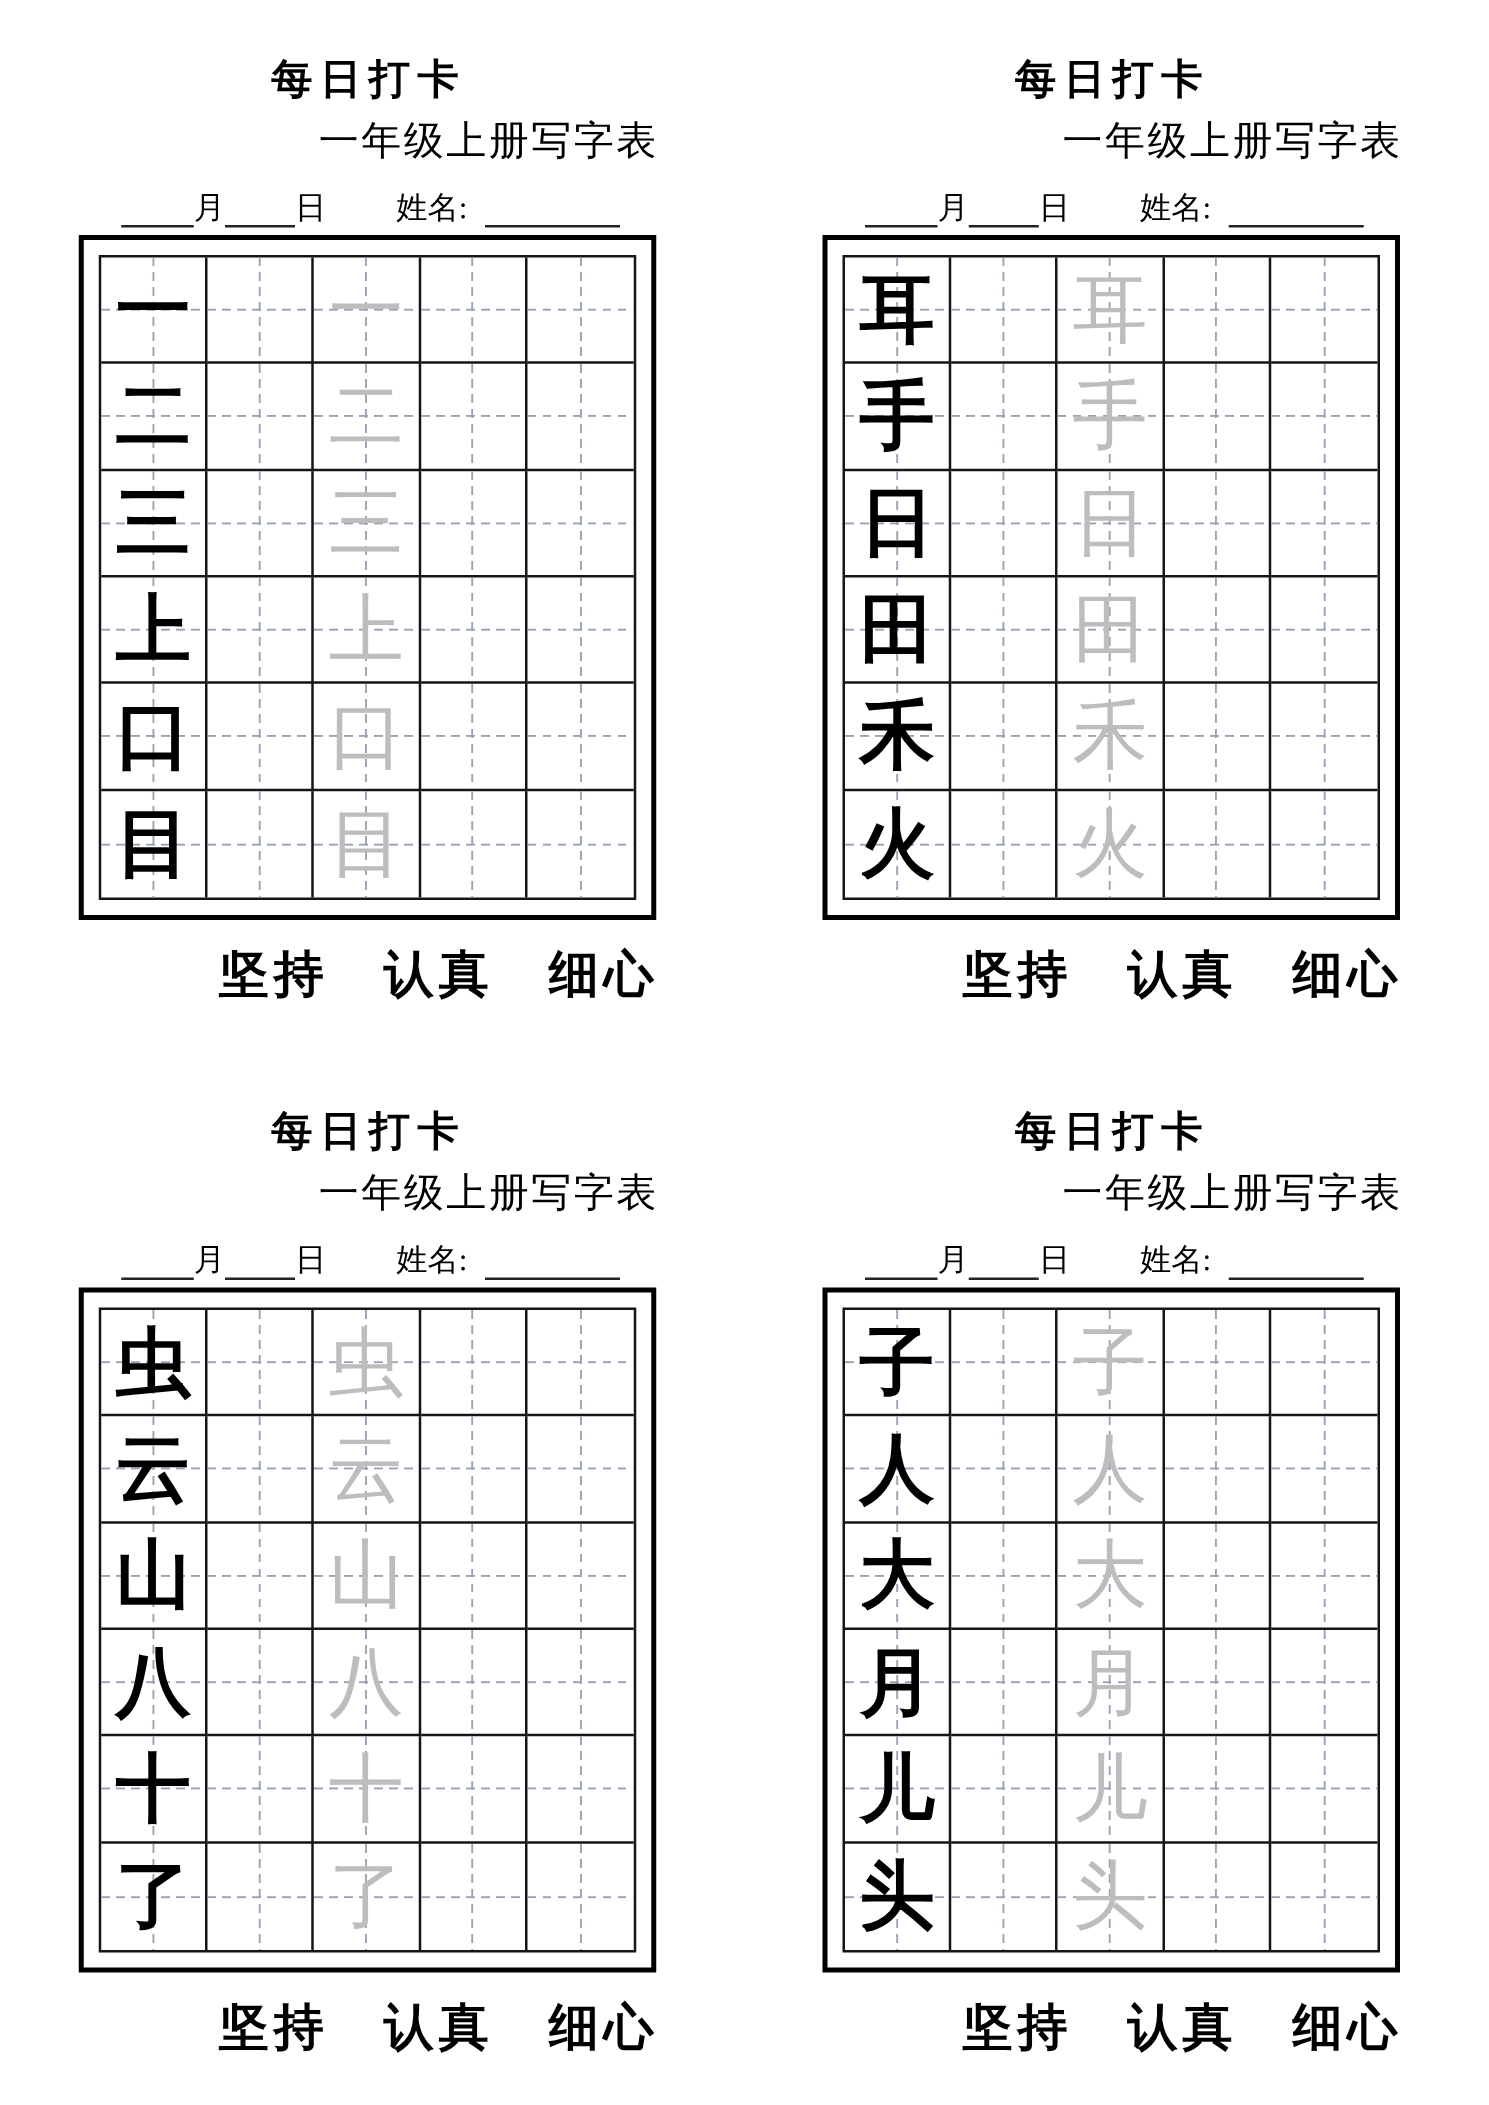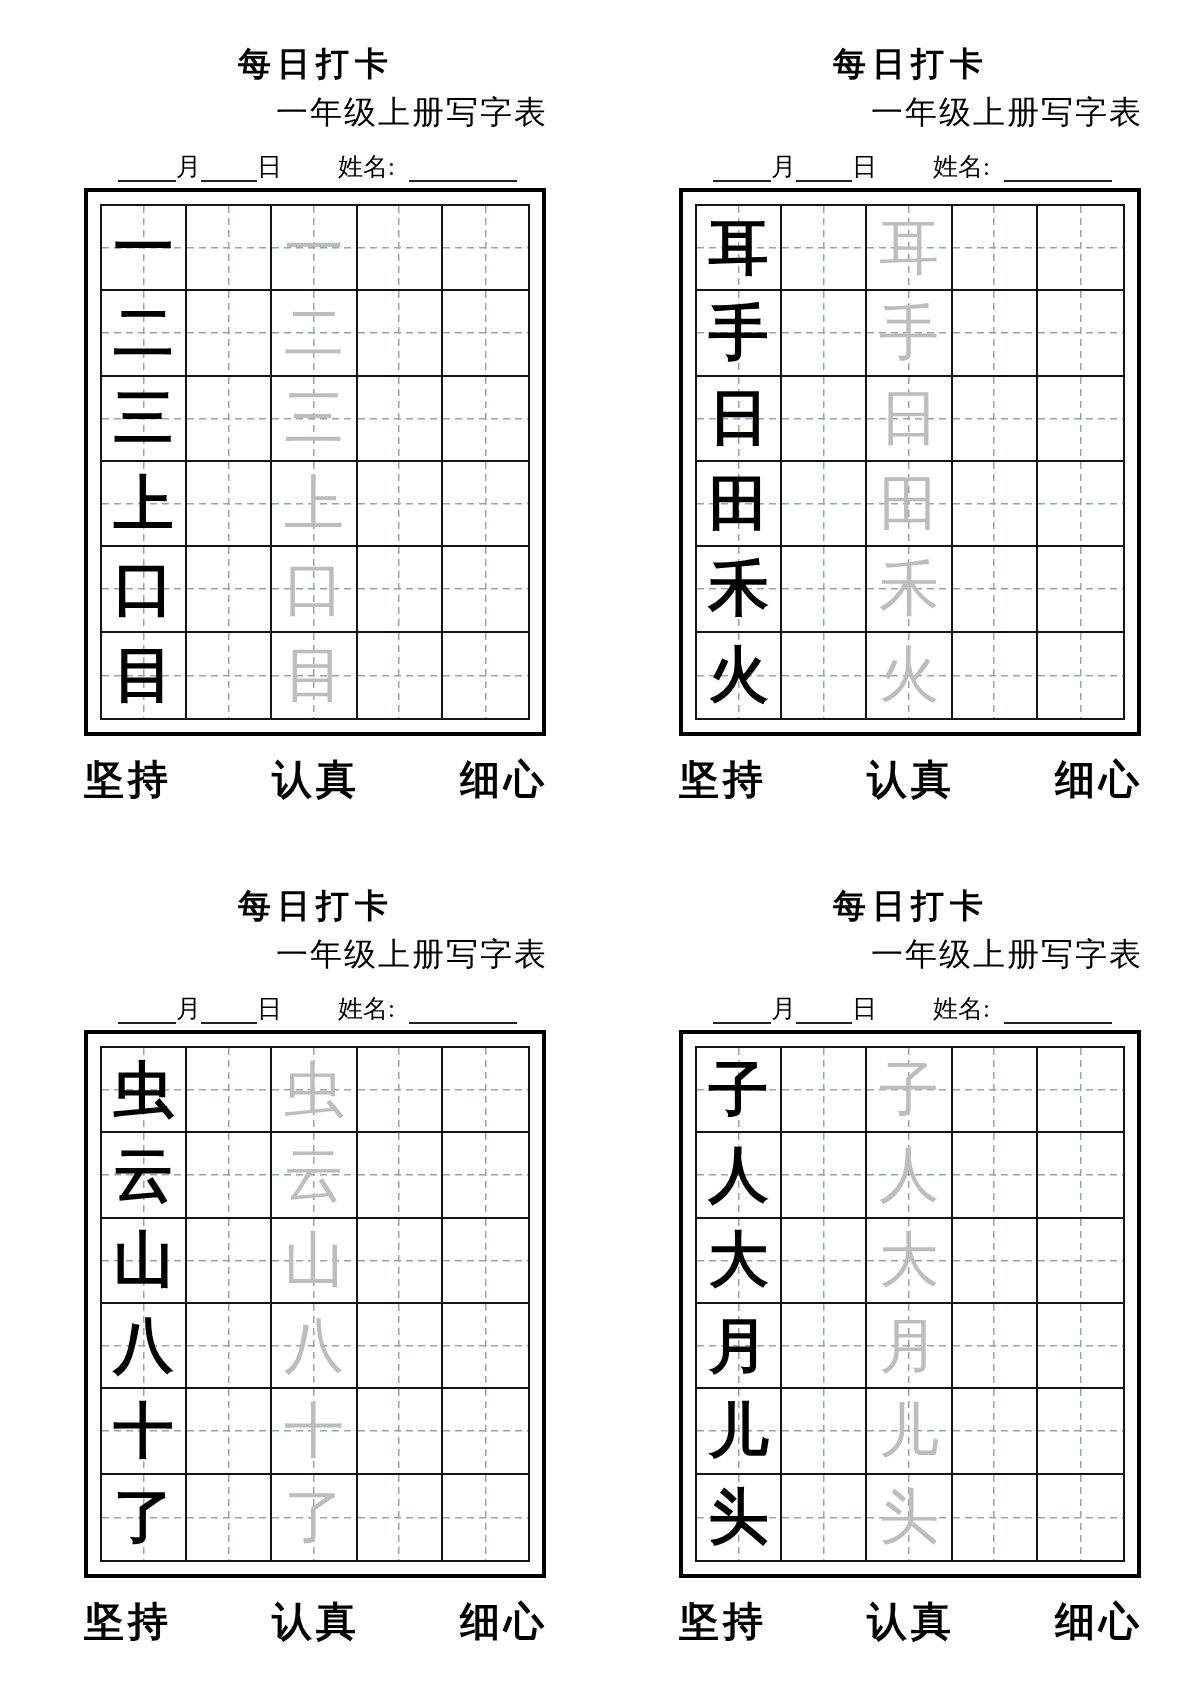--- a/index.html
+++ b/index.html
@@ -6,21 +6,21 @@
   html, body { background: #ffffff; }
   body {
     width: 1191px; height: 1684px;
     position: relative;
     font-family: "Liberation Serif", "DejaVu Serif", serif;
     color: #000;
     overflow: hidden;
   }
   .sheet {
     position: absolute;
-    width: 464px; height: 842px; margin-left: 21px;
+    width: 464px; height: 842px;
   }
   .sheet.q1 { left: 63px;  top: 0; }
   .sheet.q2 { left: 658px; top: 0; }
   .sheet.q3 { left: 63px;  top: 842px; }
   .sheet.q4 { left: 658px; top: 842px; }
 
   .title {
     position: absolute; top: 46px; left: 0; width: 100%;
     text-align: center;
     font-size: 33px; font-weight: 700; line-height: 36px;
@@ -84,21 +84,21 @@
     font-weight: 700;
     color: #000;
   }
   .char.trace {
     font-weight: 400;
     color: var(--trace);
   }
 
   .motto {
     position: absolute; top: 756px; left: 0; width: 100%;
-    display: flex; justify-content: space-between; gap: 44px;
+    display: flex; justify-content: flex-end; gap: 44px;
     font-size: 40px; font-weight: 700; line-height: 48px;
     letter-spacing: 4px;
   }
 </style>
 </head>
 <body>
 
 <section class="sheet q1">
   <h1 class="title">每日打卡</h1>
   <h2 class="subtitle">一年级上册写字表</h2>

